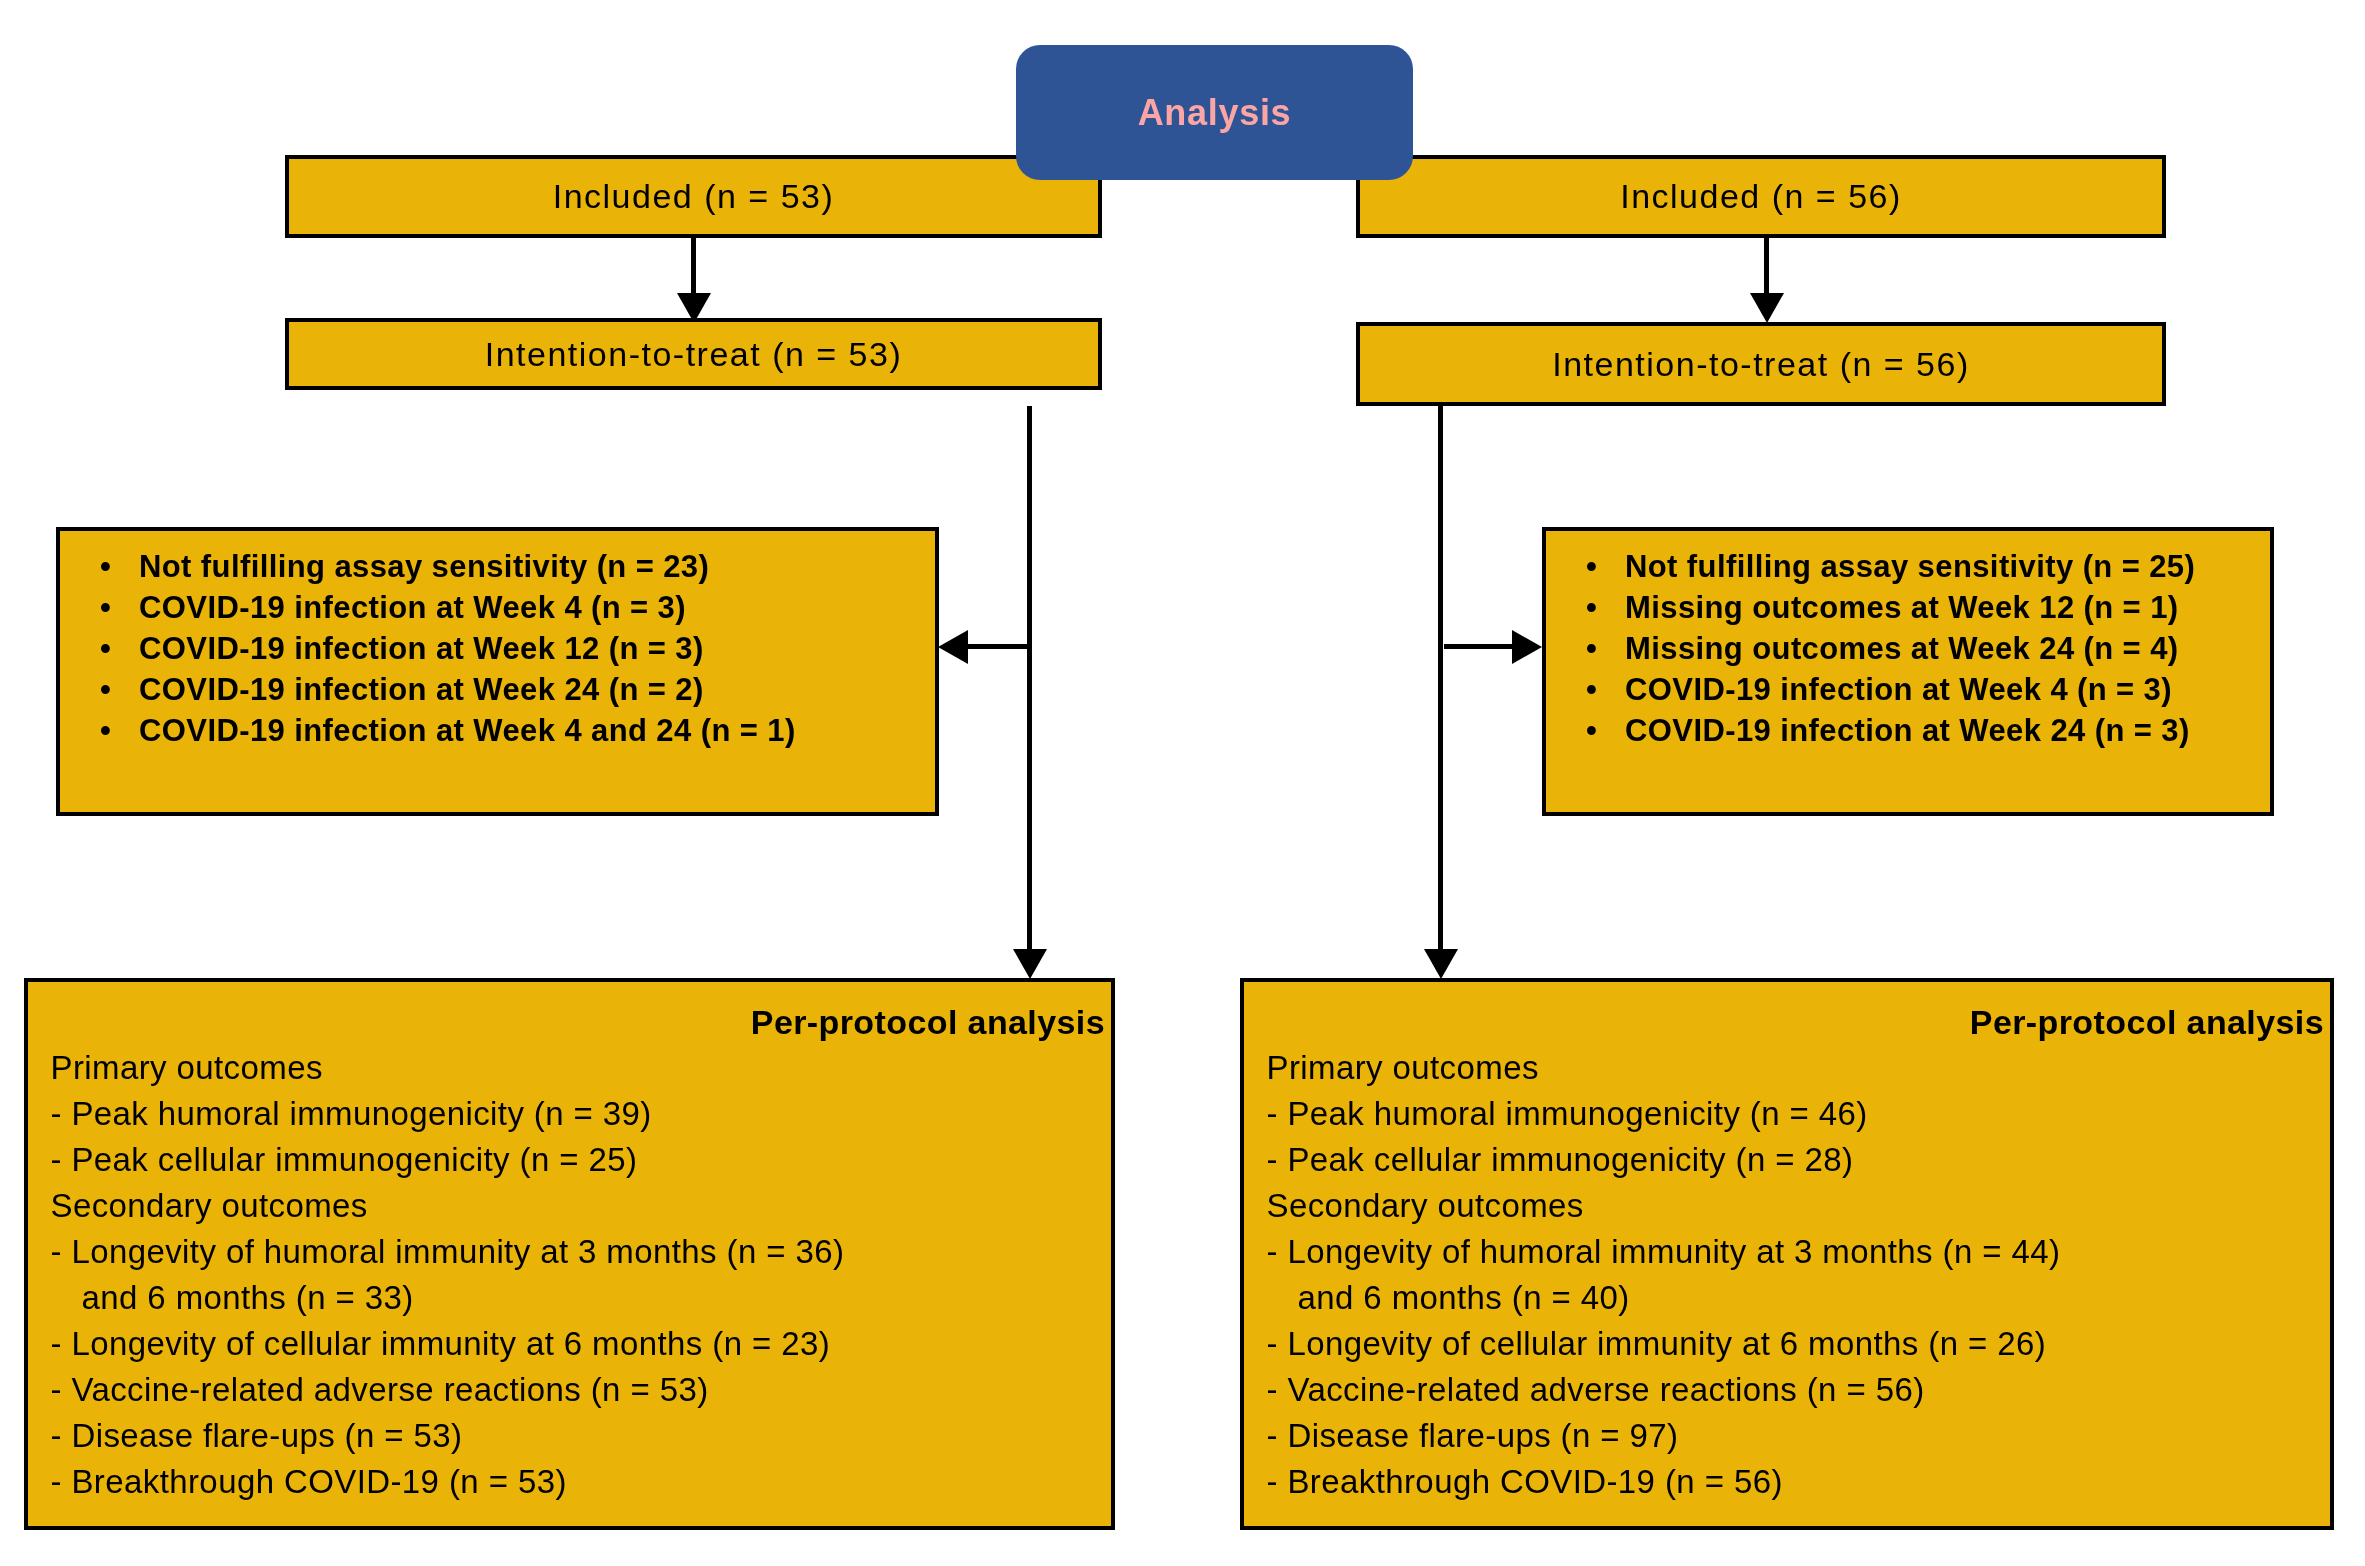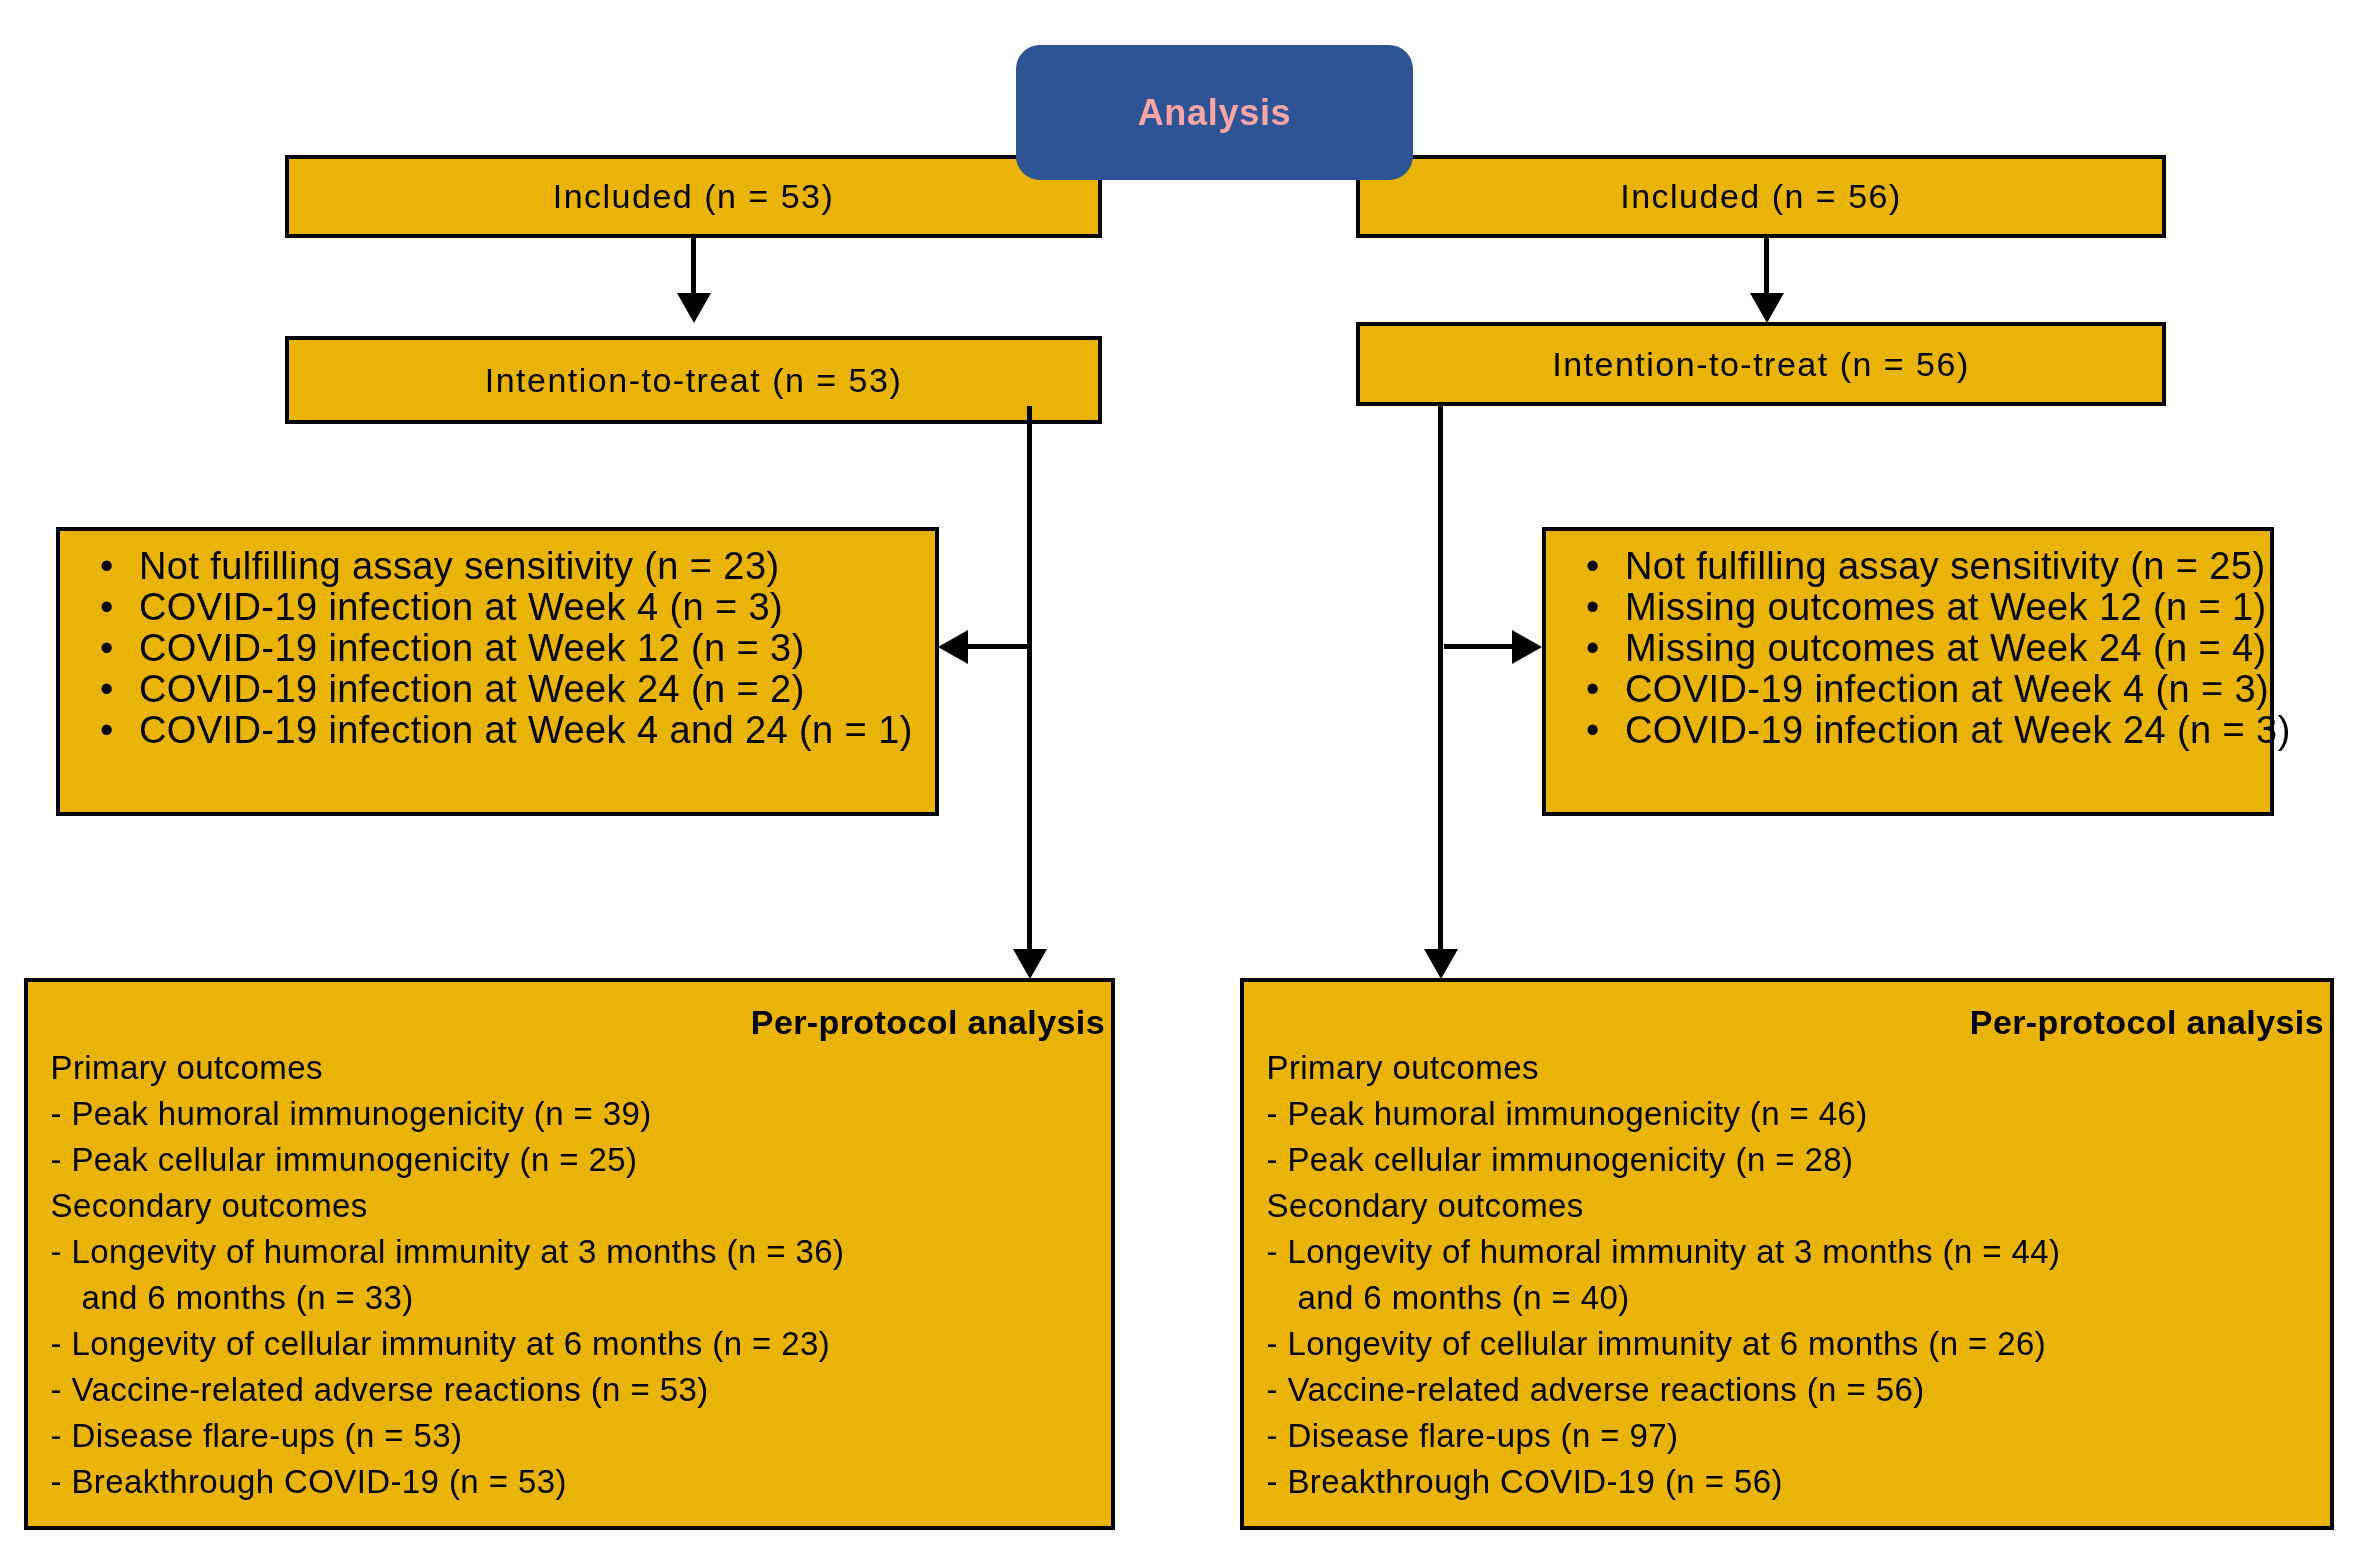--- a/index.html
+++ b/index.html
@@ -34,35 +34,36 @@
     border-radius: 24px;
     display: flex; align-items: center; justify-content: center;
     color: #fca5a5;
     font-weight: bold;
     font-size: 36px;
     letter-spacing: 0.7px;
     z-index: 5;
   }
   #included-left  { left: 285px;  top: 155px; width: 817px; height: 83px; }
   #included-right { left: 1356px; top: 155px; width: 810px; height: 83px; text-align: center; }
-  #itt-left       { left: 285px;  top: 336px; width: 817px; height: 88px; }
+  #itt-left       { left: 285px;  top: 318px; width: 817px; height: 72px; }
   #itt-right      { left: 1356px; top: 322px; width: 810px; height: 84px; }
   #excl-left      { left: 56px;   top: 527px; width: 883px; height: 289px; }
   #excl-right     { left: 1542px; top: 527px; width: 732px;  height: 289px; }
   #pp-left        { left: 24px;   top: 978px; width: 1091px; height: 552px; }
   #pp-right       { left: 1240px; top: 978px; width: 1094px; height: 552px; }
 
   .excl ul { margin: 0; padding: 15px 6px 0 34px; list-style: none; }
   .excl li {
     position: relative;
-    font-size: 38px;
+    font-size: 31px;
     line-height: 41px;
     letter-spacing: 0.4px;
     padding-left: 45px;
     white-space: nowrap;
+    font-weight: bold;
   }
   .excl li::before { content: "\2022"; position: absolute; left: 6px; }
 
   .pp { padding: 16.5px 6px 0 22.5px; font-size: 33px; line-height: 46px; letter-spacing: 0.4px; }
   .pp-head { font-weight: bold; font-size: 34px; white-space: nowrap; text-align: right; }
   .pp-line { white-space: nowrap; }
   .pp-line.indent { padding-left: 31px; }
 
   .line { position: absolute; background: #000000; }
   .head { position: absolute; width: 0; height: 0; }

